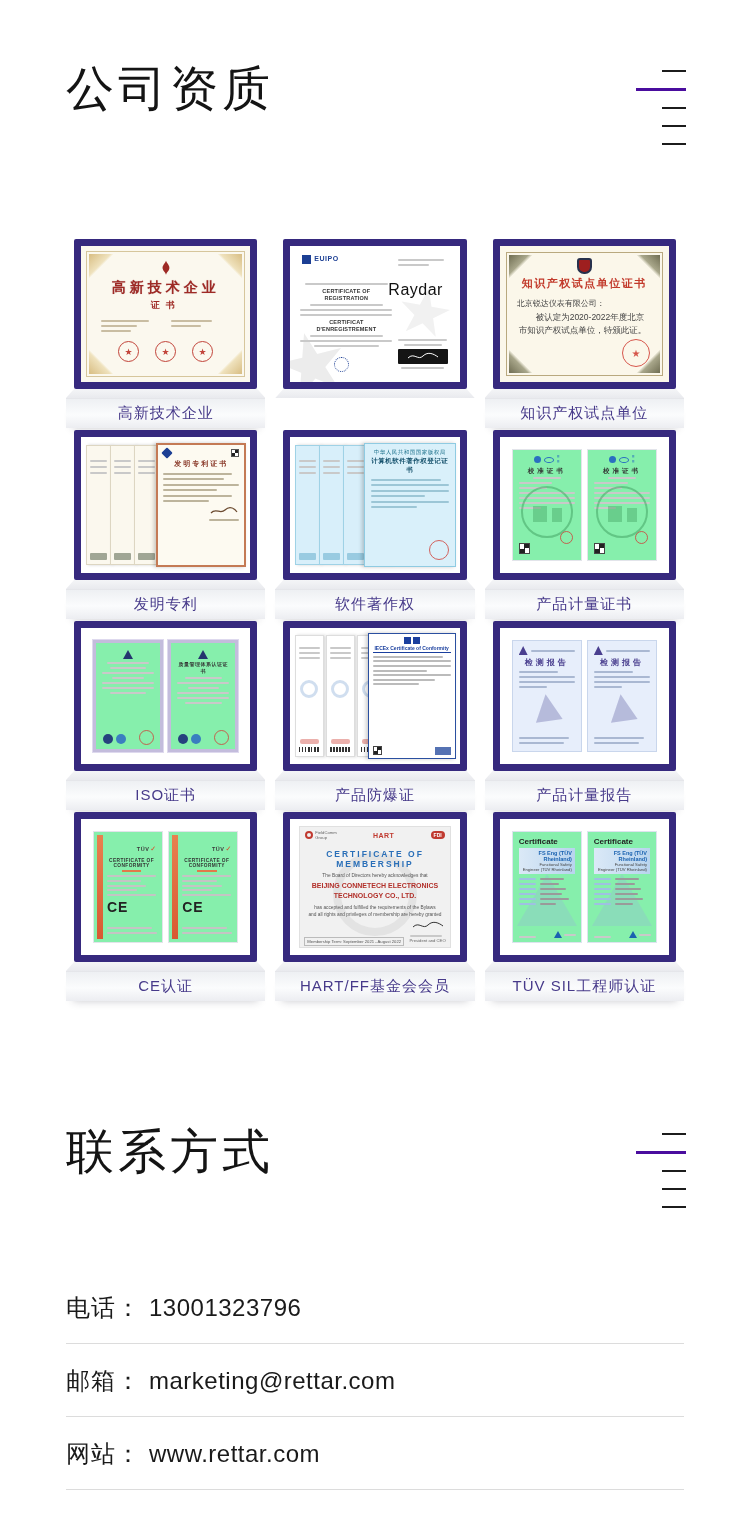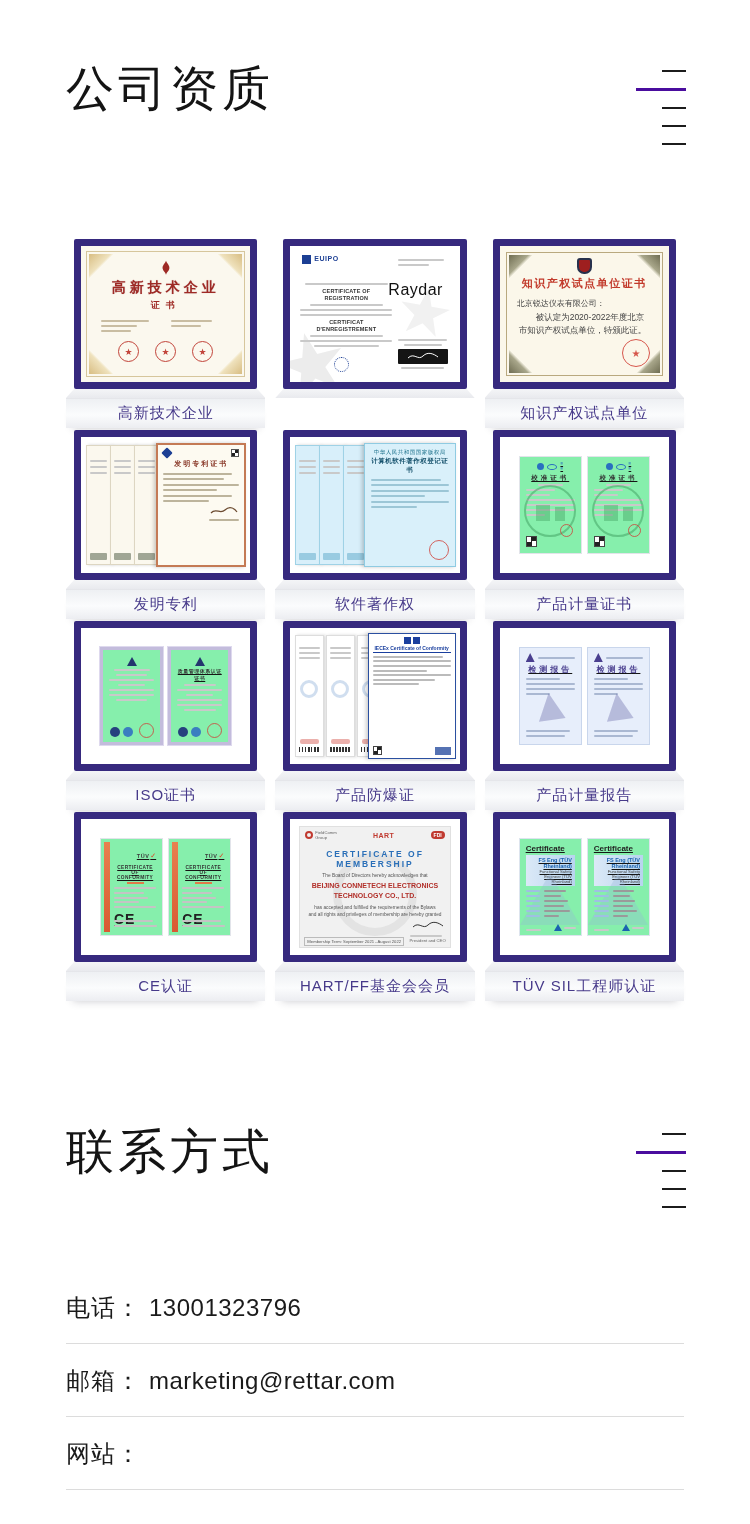--- a/index.html
+++ b/index.html
@@ -87,21 +87,21 @@
   .f-soft{background:#fff;}
   .strip.blue{background:#d8effa; border-color:#9fd2e6;}
   .strip.blue .foot{background:#5aa8c8; opacity:.5;}
   .soft-main{position:absolute; right:4px; top:6px; bottom:6px; width:92px; background:#d9f0fa; border:1px solid #8fcbe2; padding:5px 6px; box-shadow:-2px 0 4px rgba(0,0,0,.2);}
   .soft-h{font-size:5.5px; color:#1a6f8a; text-align:center; letter-spacing:.5px;}
   .soft-t{font-size:6.5px; font-weight:bold; color:#14506b; text-align:center; letter-spacing:.5px; margin:1px 0 2px;}
   .soft-main .l{background:#9cc6d6; margin:3.5px 0;}
   .soft-seal{position:absolute; right:6px; bottom:6px; width:20px; height:20px; border:1.3px solid #d04038; border-radius:50%; opacity:.8;}
 
   
-  .two{display:flex; gap:5px; padding:19px; background:#fff; position:absolute; inset:0;text-decoration:underline;}
+  .two{display:flex; gap:5px; padding:12px; background:#fff; position:absolute; inset:0;}
   .doc{flex:1; position:relative; background:#86efac; border:1px solid #e2e4ea; overflow:hidden; padding:5px 6px;}
 
   
   .jl-logos{display:flex; gap:3px; justify-content:center; align-items:center;}
   .jl-c1{width:7px; height:7px; border-radius:50%; background:#2a6fc0;}
   .jl-c2{width:10px; height:6px; border-radius:50%; border:1.4px solid #2a6fc0;}
   .jl-txt{font-size:4.5px; color:#2a6fc0; line-height:1.1;}
   .jl-title{font-size:6.5px; font-weight:bold; letter-spacing:3px; color:#333; text-align:center; margin:2px 0 1px;}
   .jl .l{margin:3px 0;}
   .jl-wm{position:absolute; left:50%; top:56%; width:52px; height:52px; border:2px solid rgba(62,158,93,.5); border-radius:50%; transform:translate(-50%,-50%);}
@@ -818,17 +818,18 @@
     </div>
     <div class="contact-row">
       <div class="pair">
         <span class="lab">邮箱：</span>
         <span class="val">marketing@rettar.com</span>
       </div>
     </div>
     <div class="contact-row">
       <div class="pair">
         <span class="lab">网站：</span>
+        <span class="val">www.rettar.com</span>
       </div>
     </div>
   </div>
 
 </div>
 
 </body></html>

